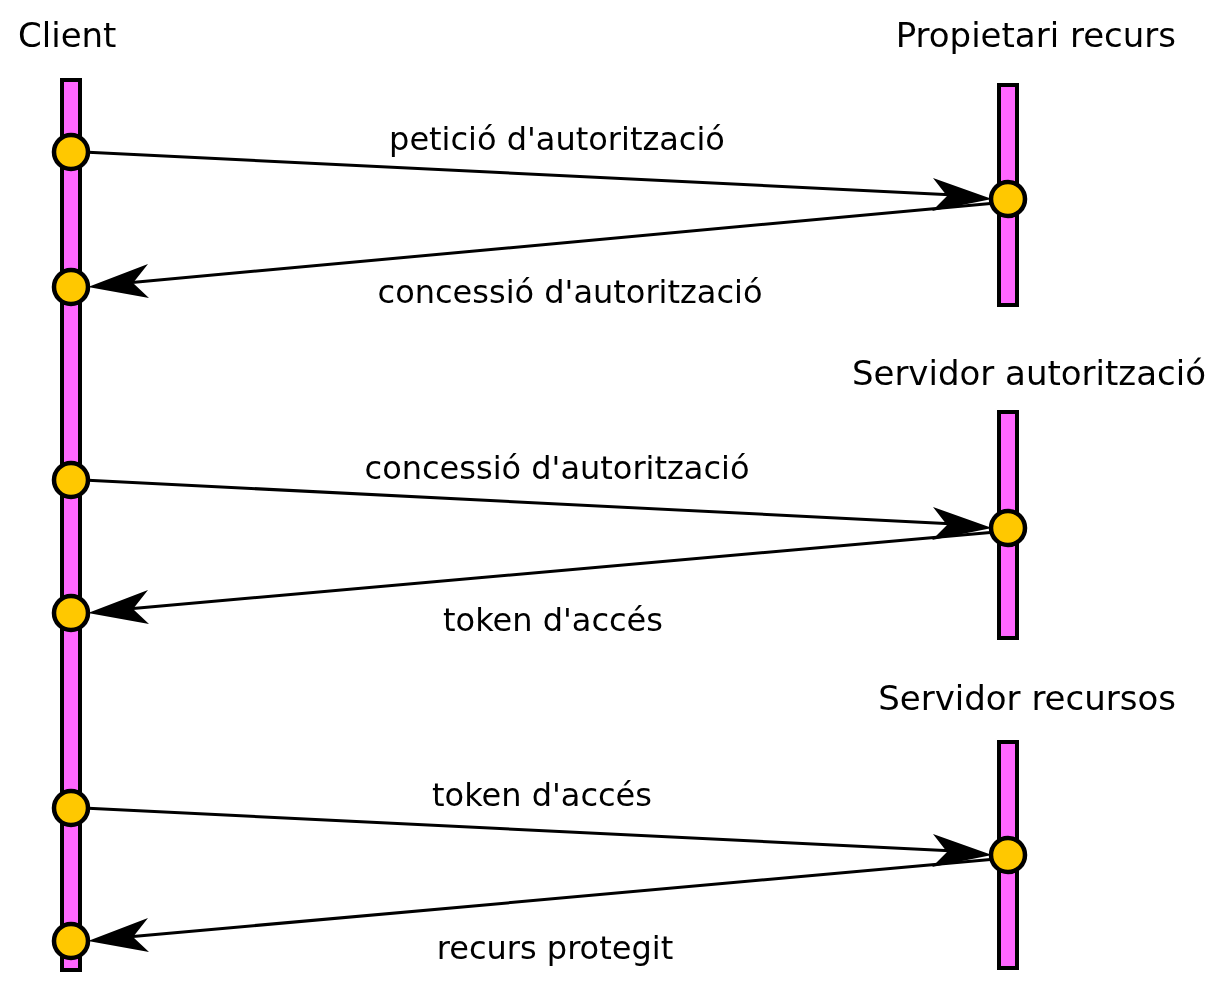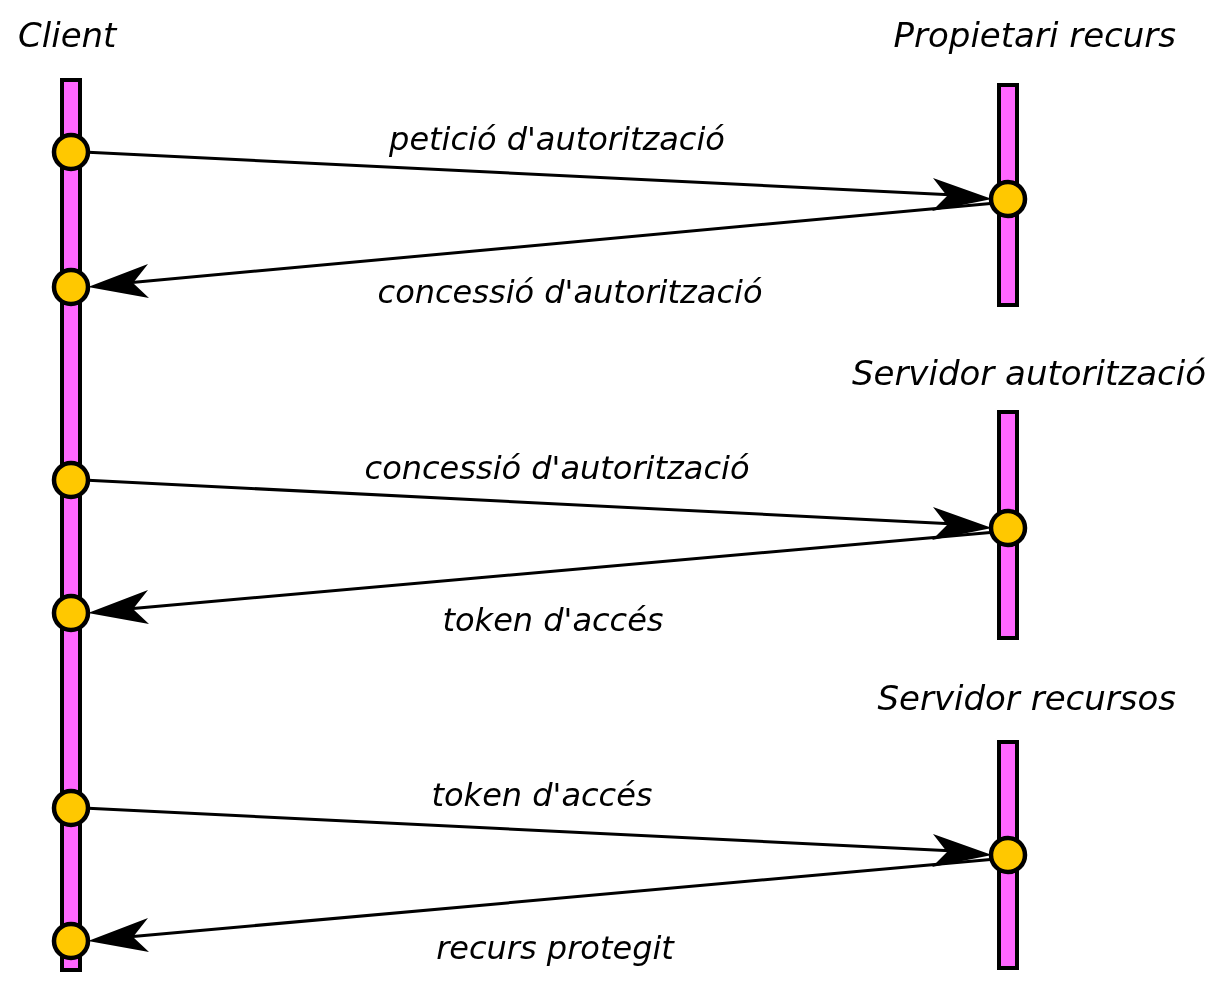--- a/index.html
+++ b/index.html
@@ -9,21 +9,20 @@
   }
   body {
     font-family: "DejaVu Sans", sans-serif;
   }
   #diagram-root {
     position: relative;
     width: 1222px;
     height: 996px;
     background: #ffffff;
     overflow: hidden;
-    font-style: italic;
   }
   svg.diagram-canvas {
     position: absolute;
     left: 0;
     top: 0;
     width: 1222px;
     height: 996px;
     display: block;
   }
   .participant-label {

